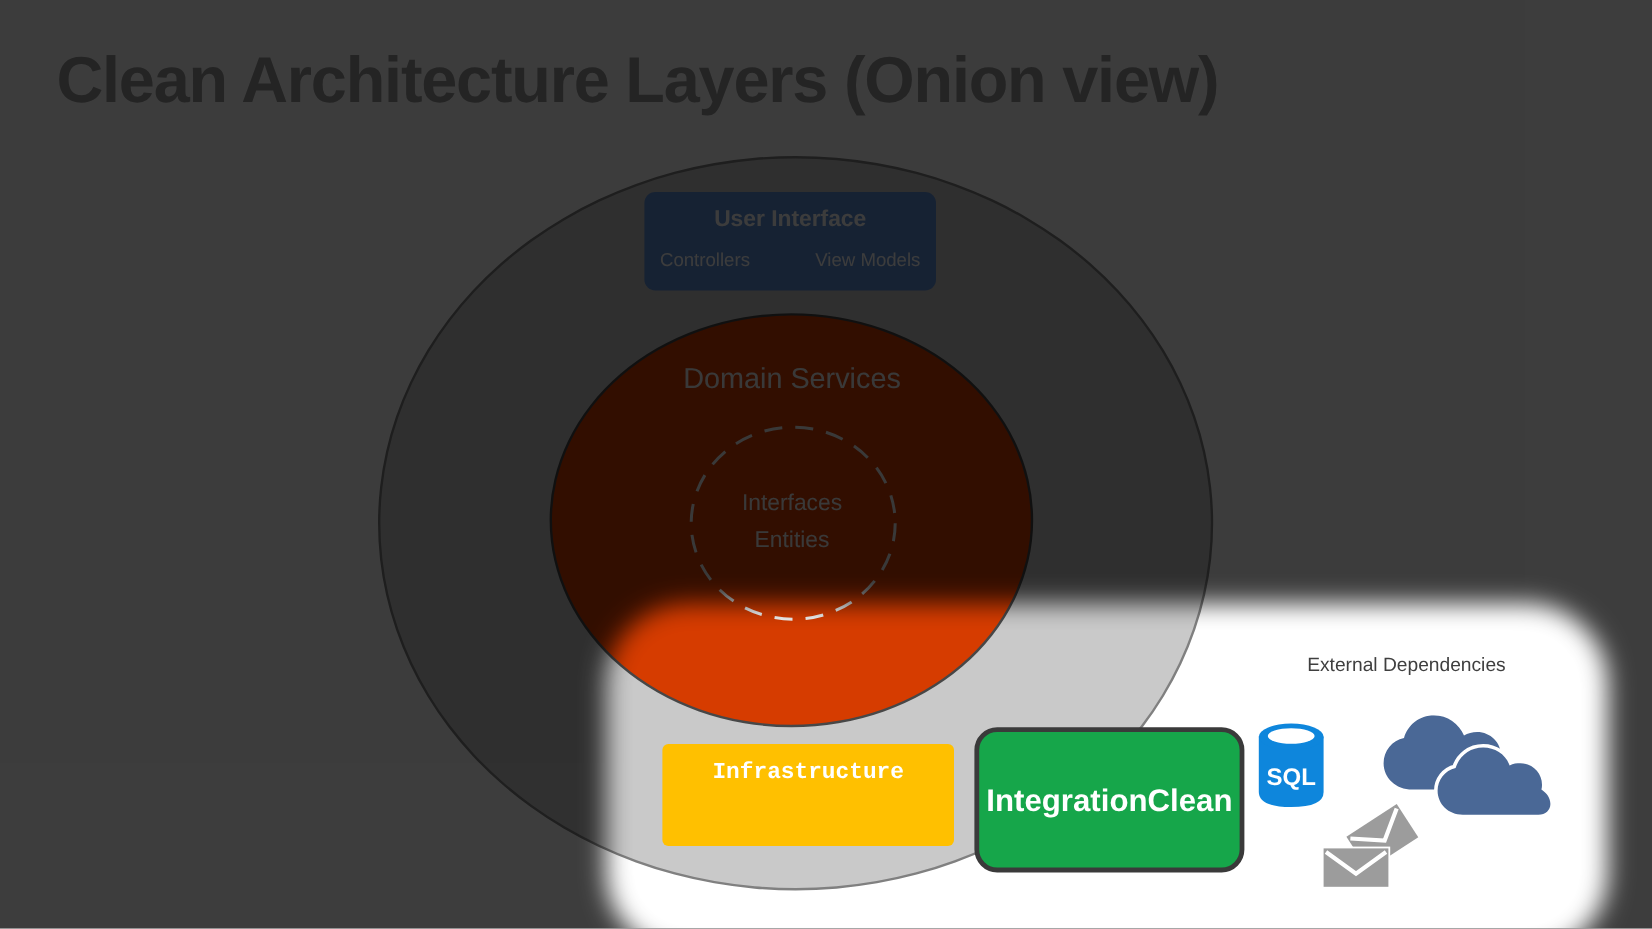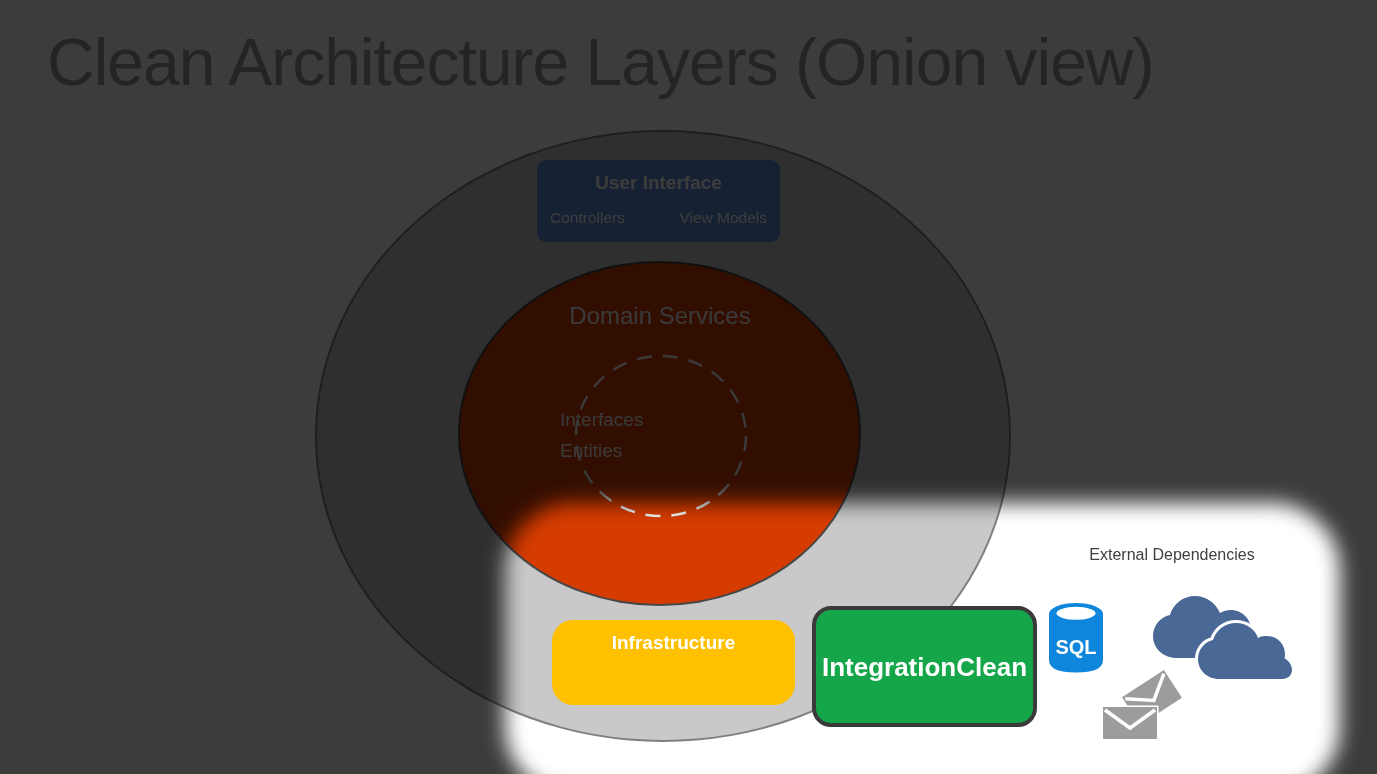--- a/index.html
+++ b/index.html
@@ -5,22 +5,22 @@
   html,body{margin:0;padding:0;background:#222;}
   #stage{
     position:relative;width:1377px;height:774px;overflow:hidden;
     background:var(--slide-bg,#fff);
     font-family:"Liberation Sans","DejaVu Sans",sans-serif;
   }
   .abs{position:absolute;}
 
   
   #slide-title{
-    left:47px;top:24px;width:1200px;
-    font-size:66px;font-weight:400;letter-spacing:-1px;
+    left:47px;top:36px;width:1200px;
+    font-size:54px;font-weight:700;letter-spacing:-1px;
     color:var(--title-text,#9a9a9a);
   }
 
   
   #onion-outer{
     left:315px;top:130px;width:696px;height:612px;border-radius:50%;
     background:var(--onion-fill,#c9c9c9);
     border:2px solid var(--onion-stroke,#808080);
     box-sizing:border-box;
   }
@@ -29,35 +29,36 @@
     background:var(--domain-orange,#d63c00);
     border:2px solid var(--domain-stroke,#474747);
     box-sizing:border-box;
   }
   #domain-label{
     left:540px;top:302px;width:240px;text-align:center;
     font-size:24px;color:var(--dim-light-text,#f2f2f2);
   }
   #core-dashed{left:573px;top:353px;width:176px;height:166px;}
   .core-label{
-    left:560px;width:200px;
+    left:560px;width:200px;text-align:center;
     font-size:19px;color:var(--dim-light-text,#f2f2f2);
   }
   #core-label-1{top:409px;}
   #core-label-2{top:440px;}
 
   
   .layer-box{box-sizing:border-box;color:var(--white-text,#fff);}
   #ui-box{
     left:537px;top:160px;width:243px;height:82px;border-radius:9px;
     background:var(--ui-box-blue,#6090d8);
   }
   #infra-box{
-    left:552px;top:620px;width:243px;height:85px;border-radius:21px;
+    left:552px;top:620px;width:243px;height:85px;border-radius:5px;
     background:var(--yellow-box,#ffc000);
+    font-family:Liberation Mono, monospace;
   }
   .layer-box .box-title{
     text-align:center;font-weight:bold;font-size:19px;margin-top:12px;
   }
   .layer-box .box-items{
     display:flex;justify-content:space-between;padding:0 13px;
     font-size:15.5px;margin-top:15px;
   }
   #it-box{
     left:812px;top:606px;width:225px;height:121px;border-radius:19px;

